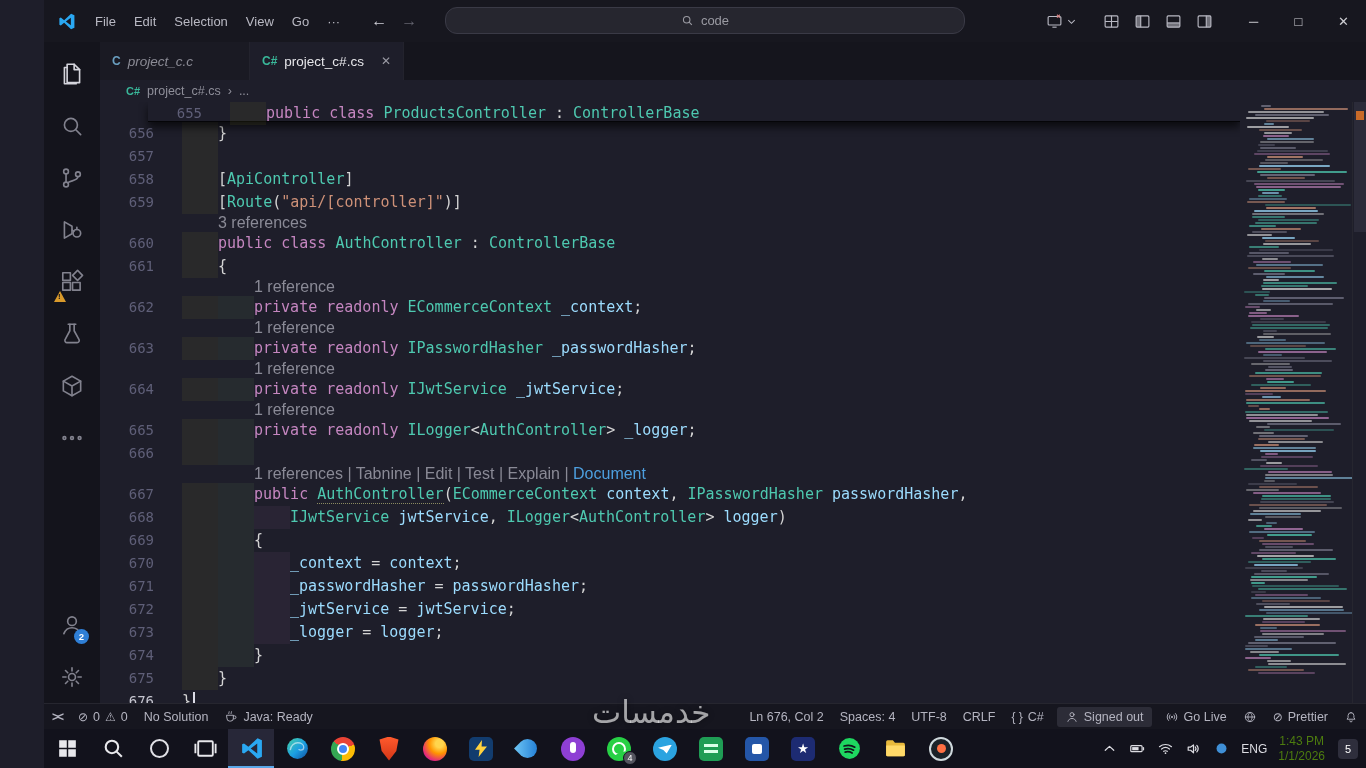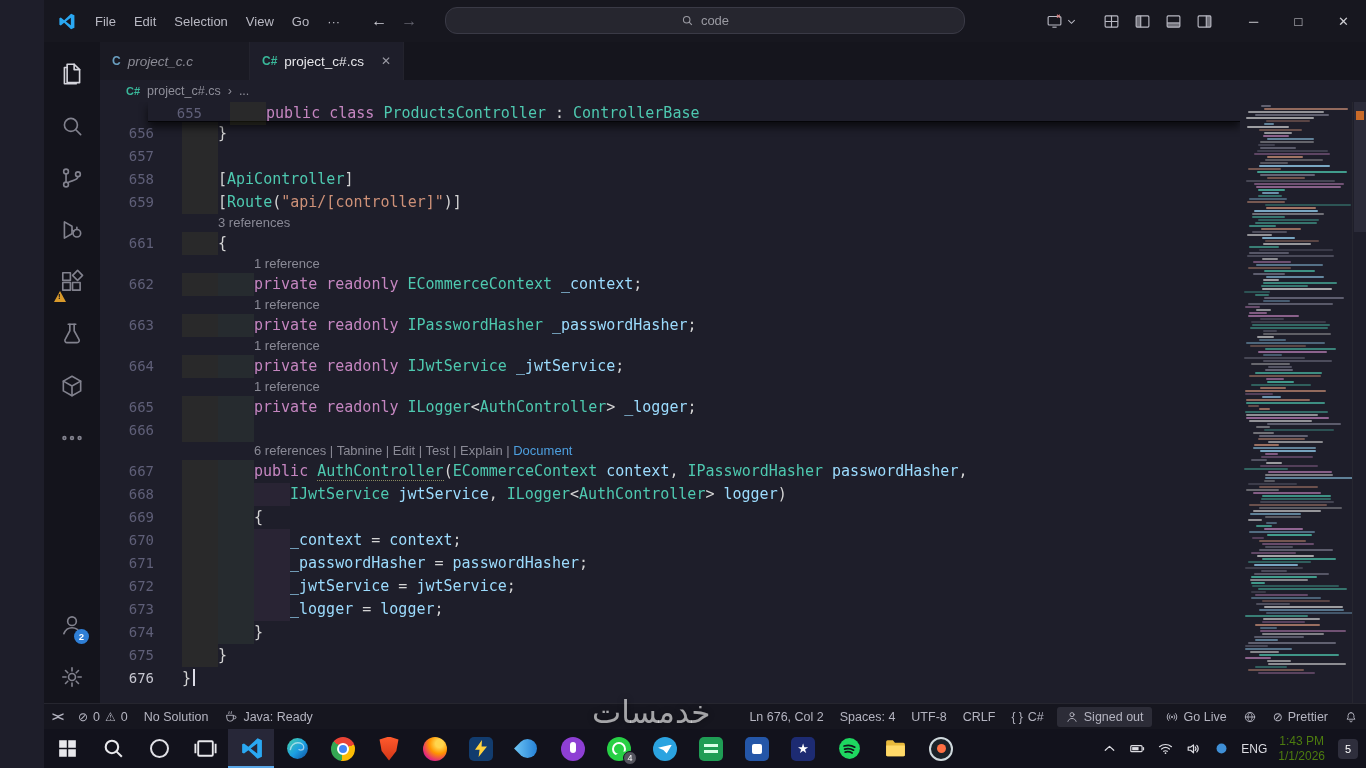--- a/index.html
+++ b/index.html
@@ -60,21 +60,21 @@
   .ln{width:82px;padding-right:28px;flex-shrink:0;text-align:right;color:#5f5f78;font-size:14px;}
   .ln.cur{color:#c6c6d0;}
   .lc{position:relative;flex:1;white-space:pre;}
   .tint{position:absolute;top:0;bottom:0;width:36px;}
   .t0{left:0;background:rgba(255,255,64,.05);}
   .t1{left:36px;background:rgba(150,230,120,.07);}
   .t2{left:72px;background:rgba(255,160,255,.05);}
   .ltx{position:relative;display:inline-block;}
   .kw{color:#c586c0;} .ty{color:#4ec9b0;} .vr{color:#9cdcfe;} .st{color:#ce9178;} .pu{color:#d4d4d4;}
   .tu{color:#4ec9b0;border-bottom:1px dotted #8a8a60;}
-  .lens-row{height:18px;line-height:18px;font-family:"Liberation Sans",sans-serif;font-size:13px;color:#8a8a96;}
+  .lens-row{height:18px;line-height:18px;font-family:"Liberation Sans",sans-serif;font-size:16px;color:#8a8a96;}
   .lg{color:#8a8a96;} .lb{color:#4d9fdf;}
   .caret{display:inline-block;width:2px;height:17px;background:#dcdce6;vertical-align:-3px;margin-left:2px;}
 
   .minimap{width:112px;background:#1e1e2a;padding-top:3px;overflow:hidden;}
   .mm-bar{height:2px;margin-bottom:1px;border-radius:1px;}
   .vscroll{width:14px;background:#1e1e2a;border-left:1px solid #26262f;position:relative;}
   .scroll-marker{position:absolute;top:9px;left:3px;width:8px;height:9px;background:#c96a28;}
   .scroll-thumb{position:absolute;top:0;left:1px;width:12px;height:130px;background:rgba(130,130,150,.14);}
 
   
@@ -295,31 +295,32 @@
         <div class="code-pane">
           <div class="sticky" id="sticky-row">
               <div class="code-row"><span class="ln">655</span><span class="lc"><span class="tint t0"></span><span class="ltx" style="padding-left: 36px;"><span class="kw">public </span><span class="kw">class </span><span class="ty">ProductsController </span><span class="pu">: </span><span class="ty">ControllerBase</span></span></span></div>
             </div>
           <div id="code-lines">
               <div class="code-row"><span class="ln">656</span><span class="lc"><span class="tint t0"></span><span class="ltx" style="padding-left: 36px;"><span class="pu">}</span></span></span></div>
               <div class="code-row"><span class="ln">657</span><span class="lc"><span class="tint t0"></span><span class="ltx" style="padding-left: 0px;"></span></span></div>
               <div class="code-row"><span class="ln">658</span><span class="lc"><span class="tint t0"></span><span class="ltx" style="padding-left: 36px;"><span class="pu">[</span><span class="ty">ApiController</span><span class="pu">]</span></span></span></div>
               <div class="code-row"><span class="ln">659</span><span class="lc"><span class="tint t0"></span><span class="ltx" style="padding-left: 36px;"><span class="pu">[</span><span class="ty">Route</span><span class="pu">(</span><span class="st">"api/[controller]"</span><span class="pu">)]</span></span></span></div>
               <div class="lens-row" style="padding-left: 118px;"><span class="lg">3 references</span></div>
+              <div class="code-row"><span class="ln">660</span><span class="lc"><span class="tint t0"></span><span class="ltx" style="padding-left: 36px;"><span class="kw">public </span><span class="kw">class </span><span class="ty">AuthController</span><span class="pu"> : </span><span class="ty">ControllerBase</span></span></span></div>
               <div class="code-row"><span class="ln">661</span><span class="lc"><span class="tint t0"></span><span class="ltx" style="padding-left: 36px;"><span class="pu">{</span></span></span></div>
               <div class="lens-row" style="padding-left: 154px;"><span class="lg">1 reference</span></div>
               <div class="code-row"><span class="ln">662</span><span class="lc"><span class="tint t0"></span><span class="tint t1"></span><span class="ltx" style="padding-left: 72px;"><span class="kw">private </span><span class="kw">readonly </span><span class="ty">ECommerceContext </span><span class="vr">_context</span><span class="pu">;</span></span></span></div>
               <div class="lens-row" style="padding-left: 154px;"><span class="lg">1 reference</span></div>
               <div class="code-row"><span class="ln">663</span><span class="lc"><span class="tint t0"></span><span class="tint t1"></span><span class="ltx" style="padding-left: 72px;"><span class="kw">private </span><span class="kw">readonly </span><span class="ty">IPasswordHasher </span><span class="vr">_passwordHasher</span><span class="pu">;</span></span></span></div>
               <div class="lens-row" style="padding-left: 154px;"><span class="lg">1 reference</span></div>
               <div class="code-row"><span class="ln">664</span><span class="lc"><span class="tint t0"></span><span class="tint t1"></span><span class="ltx" style="padding-left: 72px;"><span class="kw">private </span><span class="kw">readonly </span><span class="ty">IJwtService </span><span class="vr">_jwtService</span><span class="pu">;</span></span></span></div>
               <div class="lens-row" style="padding-left: 154px;"><span class="lg">1 reference</span></div>
               <div class="code-row"><span class="ln">665</span><span class="lc"><span class="tint t0"></span><span class="tint t1"></span><span class="ltx" style="padding-left: 72px;"><span class="kw">private </span><span class="kw">readonly </span><span class="ty">ILogger</span><span class="pu">&lt;</span><span class="ty">AuthController</span><span class="pu">&gt; </span><span class="vr">_logger</span><span class="pu">;</span></span></span></div>
               <div class="code-row"><span class="ln">666</span><span class="lc"><span class="tint t0"></span><span class="tint t1"></span><span class="ltx" style="padding-left: 0px;"></span></span></div>
-              <div class="lens-row" style="padding-left: 154px;"><span class="lg">6 references | Tabnine | Edit | Test | Explain | </span><span class="lb">Document</span></div>
+              <div class="lens-row" style="padding-left: 154px;"><span class="lg">1 references | Tabnine | Edit | Test | Explain | </span><span class="lb">Document</span></div>
               <div class="code-row"><span class="ln">667</span><span class="lc"><span class="tint t0"></span><span class="tint t1"></span><span class="ltx" style="padding-left: 72px;"><span class="kw">public </span><span class="tu">AuthController</span><span class="pu">(</span><span class="ty">ECommerceContext </span><span class="vr">context</span><span class="pu">, </span><span class="ty">IPasswordHasher </span><span class="vr">passwordHasher</span><span class="pu">,</span></span></span></div>
               <div class="code-row"><span class="ln">668</span><span class="lc"><span class="tint t0"></span><span class="tint t1"></span><span class="tint t2"></span><span class="ltx" style="padding-left: 108px;"><span class="ty">IJwtService </span><span class="vr">jwtService</span><span class="pu">, </span><span class="ty">ILogger</span><span class="pu">&lt;</span><span class="ty">AuthController</span><span class="pu">&gt; </span><span class="vr">logger</span><span class="pu">)</span></span></span></div>
               <div class="code-row"><span class="ln">669</span><span class="lc"><span class="tint t0"></span><span class="tint t1"></span><span class="ltx" style="padding-left: 72px;"><span class="pu">{</span></span></span></div>
               <div class="code-row"><span class="ln">670</span><span class="lc"><span class="tint t0"></span><span class="tint t1"></span><span class="tint t2"></span><span class="ltx" style="padding-left: 108px;"><span class="vr">_context</span><span class="pu"> = </span><span class="vr">context</span><span class="pu">;</span></span></span></div>
               <div class="code-row"><span class="ln">671</span><span class="lc"><span class="tint t0"></span><span class="tint t1"></span><span class="tint t2"></span><span class="ltx" style="padding-left: 108px;"><span class="vr">_passwordHasher</span><span class="pu"> = </span><span class="vr">passwordHasher</span><span class="pu">;</span></span></span></div>
               <div class="code-row"><span class="ln">672</span><span class="lc"><span class="tint t0"></span><span class="tint t1"></span><span class="tint t2"></span><span class="ltx" style="padding-left: 108px;"><span class="vr">_jwtService</span><span class="pu"> = </span><span class="vr">jwtService</span><span class="pu">;</span></span></span></div>
               <div class="code-row"><span class="ln">673</span><span class="lc"><span class="tint t0"></span><span class="tint t1"></span><span class="tint t2"></span><span class="ltx" style="padding-left: 108px;"><span class="vr">_logger</span><span class="pu"> = </span><span class="vr">logger</span><span class="pu">;</span></span></span></div>
               <div class="code-row"><span class="ln">674</span><span class="lc"><span class="tint t0"></span><span class="tint t1"></span><span class="ltx" style="padding-left: 72px;"><span class="pu">}</span></span></span></div>
               <div class="code-row"><span class="ln">675</span><span class="lc"><span class="tint t0"></span><span class="ltx" style="padding-left: 36px;"><span class="pu">}</span></span></span></div>
               <div class="code-row"><span class="ln cur">676</span><span class="lc"><span class="ltx" style="padding-left: 0px;"><span class="pu">}</span><span class="caret"></span></span></span></div>

